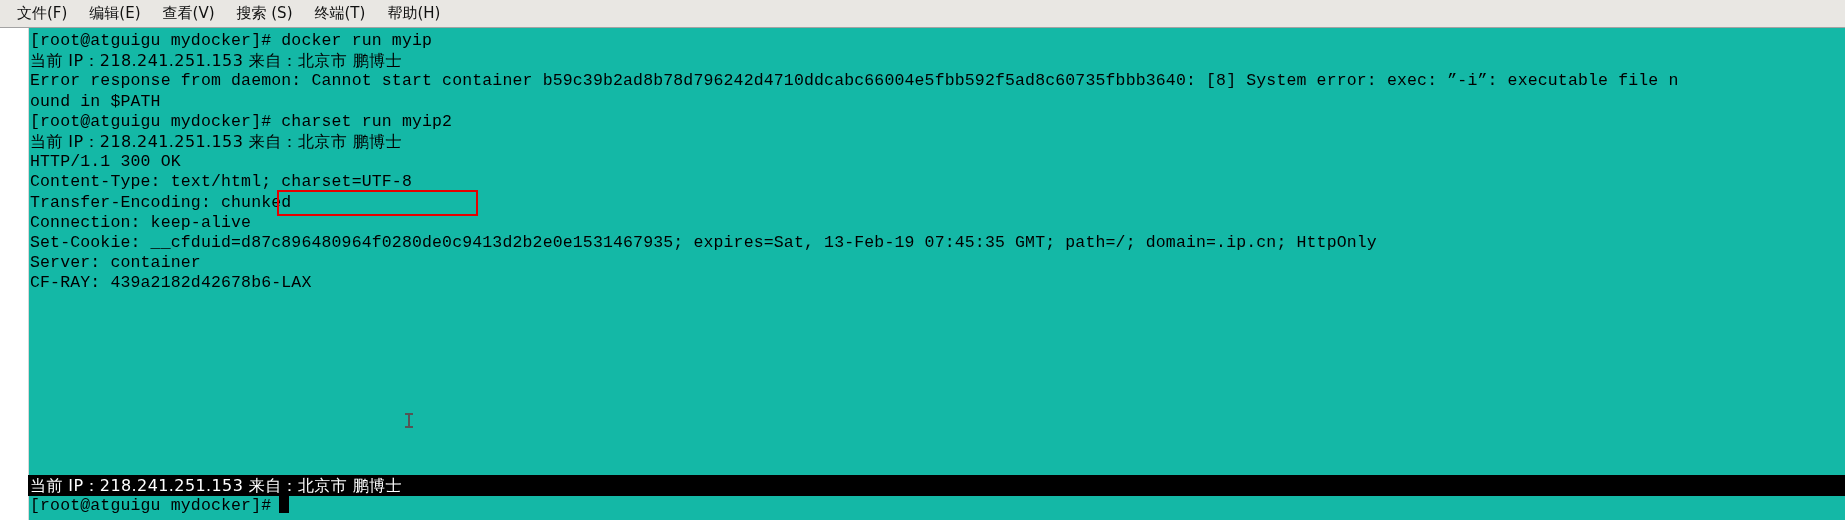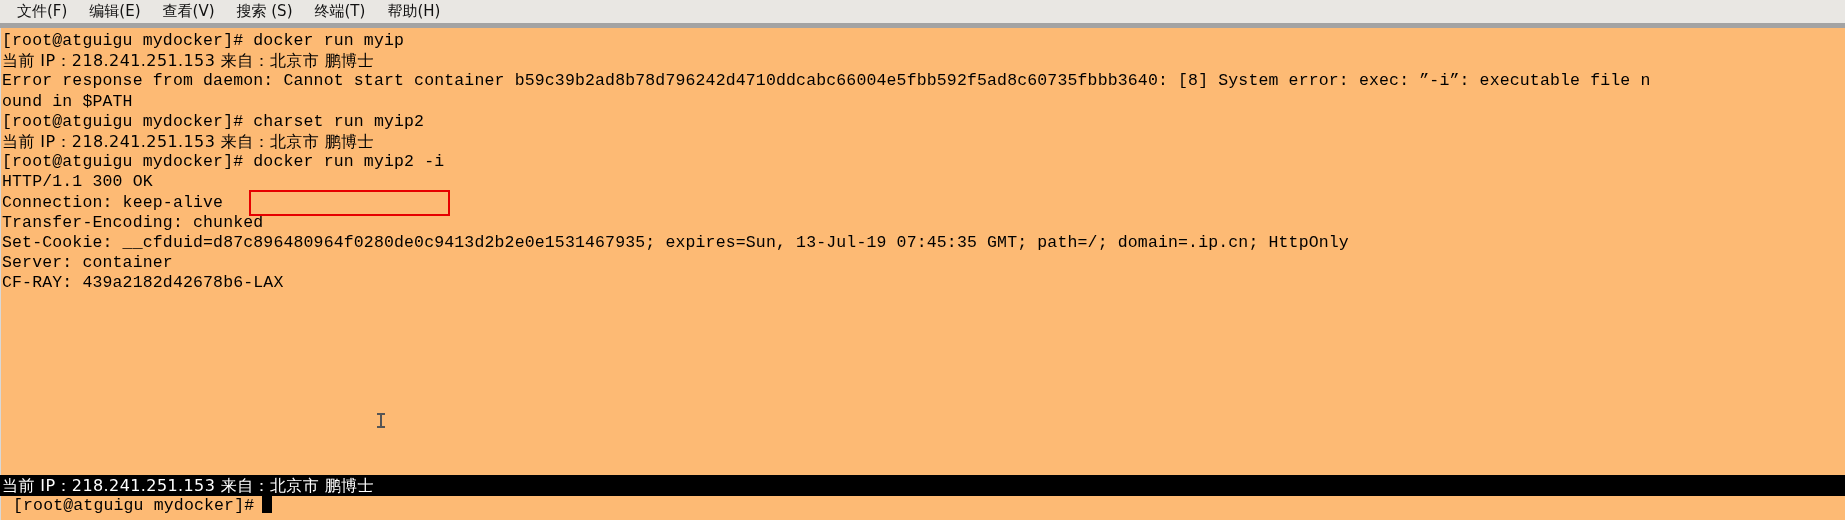--- a/index.html
+++ b/index.html
@@ -22,45 +22,46 @@
     background: #ffffff;
     display: flex;
     flex-direction: column;
   }
 
   
   #menubar {
     height: 28px;
     min-height: 28px;
     background: #e9e7e3;
-    border-bottom: 5px solid #a3a3a3;
+    border-bottom: 1px solid #a3a3a3;
     display: flex;
     align-items: center;
     padding-left: 6px;
     box-sizing: border-box;
   }
   .menu-item {
     font-family: "DejaVu Sans", "Liberation Sans", sans-serif;
     font-size: 15px;
     color: #101010;
     padding: 2px 11px 3px 11px;
     white-space: pre;
     letter-spacing: 0px;
     cursor: default;
   }
 
   
   #terminal {
     position: relative;
     flex: 1;
-    background: #fdba74;
+    background: #14b8a6;
     color: #000000;
     overflow: hidden;
     padding: 3px 0 0 2px;
     box-sizing: border-box;
+    margin-left: 28px;
   }
 
   .line {
     font-family: "Liberation Mono", "DejaVu Sans Mono", monospace;
     font-size: 16.5px;
     line-height: 20.2px;
     height: 20.2px;
     white-space: pre;
     color: #000000;
     letter-spacing: 0.15px;
@@ -85,21 +86,21 @@
     font-family: "DejaVu Sans", "Liberation Sans", sans-serif;
     font-size: 16px;
     line-height: 21px;
     height: 21px;
     white-space: pre;
     padding-left: 2px;
     letter-spacing: 0.4px;
   }
   #prompt-last {
     position: relative;
-    padding-left: 13px;
+    padding-left: 2px;
     height: 24px;
   }
   #cursor {
     display: inline-block;
     width: 10px;
     height: 17px;
     background: #000000;
     vertical-align: -3px;
     margin-left: 8px;
   }
@@ -165,25 +166,25 @@
 
   <div id="terminal">
     <div id="edge"></div>
 
     <div class="line">[root@atguigu mydocker]# docker run myip</div>
     <div class="line cjk">当前 IP：218.241.251.153 来自：北京市 鹏博士</div>
     <div class="line">Error response from daemon: Cannot start container b59c39b2ad8b78d796242d4710ddcabc66004e5fbb592f5ad8c60735fbbb3640: [8] System error: exec: ”-i”: executable file n</div>
     <div class="line">ound in $PATH</div>
     <div class="line">[root@atguigu mydocker]# charset run myip2</div>
     <div class="line cjk">当前 IP：218.241.251.153 来自：北京市 鹏博士</div>
-    <div class="line">[root@atguigu mydocker]# docker run myip2 -i</div>
     <div class="line">HTTP/1.1 300 OK</div>
+    <div class="line">Content-Type: text/html; charset=UTF-8</div>
+    <div class="line">Transfer-Encoding: chunked</div>
     <div class="line">Connection: keep-alive</div>
-    <div class="line">Transfer-Encoding: chunked</div>
-    <div class="line">Set-Cookie: __cfduid=d87c896480964f0280de0c9413d2b2e0e1531467935; expires=Sun, 13-Jul-19 07:45:35 GMT; path=/; domain=.ip.cn; HttpOnly</div>
+    <div class="line">Set-Cookie: __cfduid=d87c896480964f0280de0c9413d2b2e0e1531467935; expires=Sat, 13-Feb-19 07:45:35 GMT; path=/; domain=.ip.cn; HttpOnly</div>
     <div class="line">Server: container</div>
     <div class="line">CF-RAY: 439a2182d42678b6-LAX</div>
 
     <div id="red-box" style="left: 249.297px; top: 161.5px; width: 200.984px; height: 26px;"></div>
 
     <div id="bottom-block">
       <div class="inverted">当前 IP：218.241.251.153 来自：北京市 鹏博士</div>
       <div id="prompt-last">
         <span class="line" style="display:inline;">[root@atguigu mydocker]#</span><span id="cursor"></span>
       </div>

